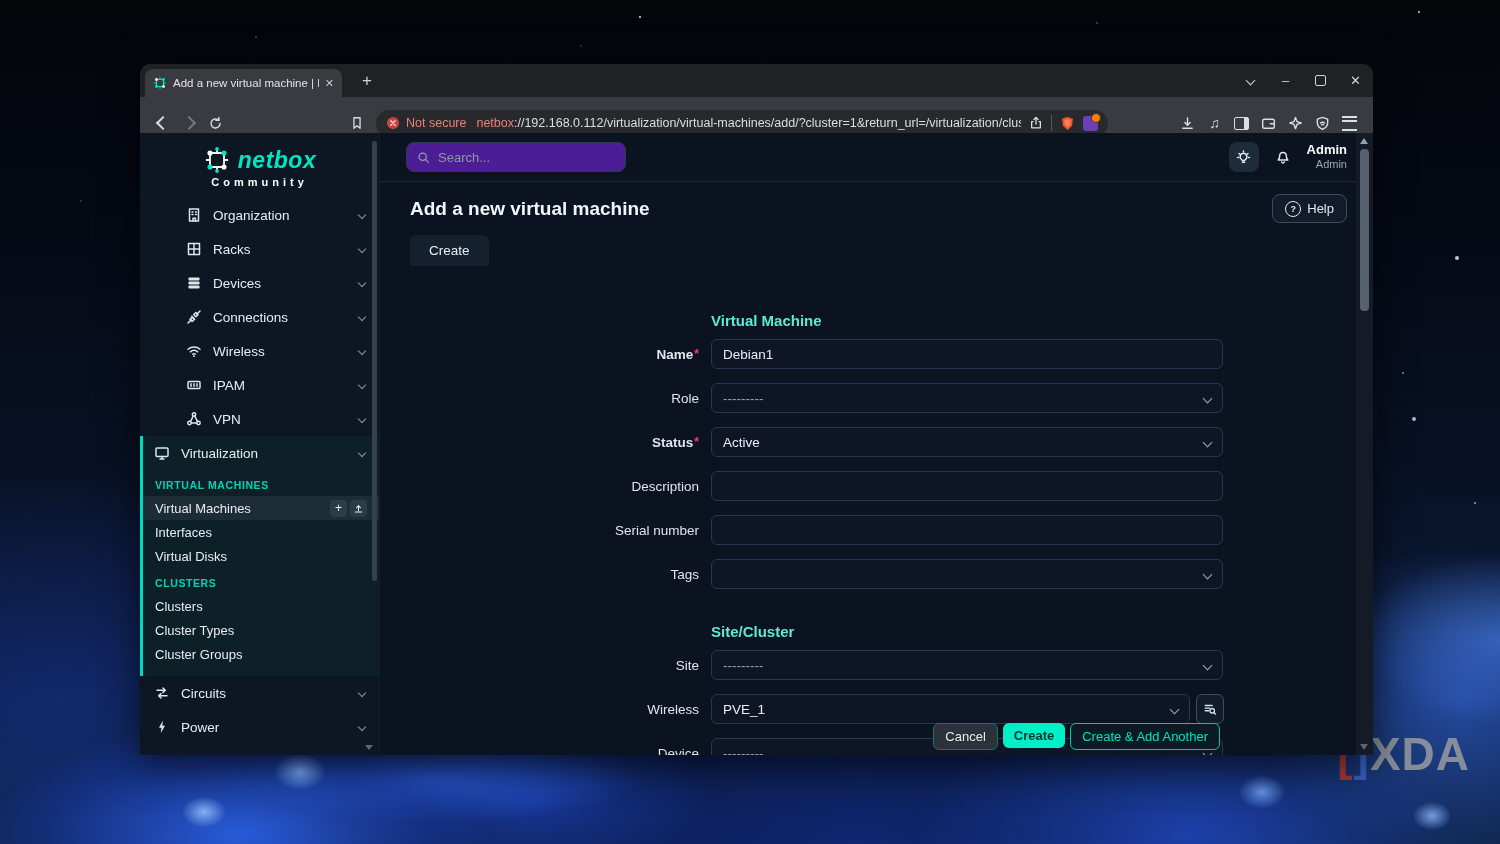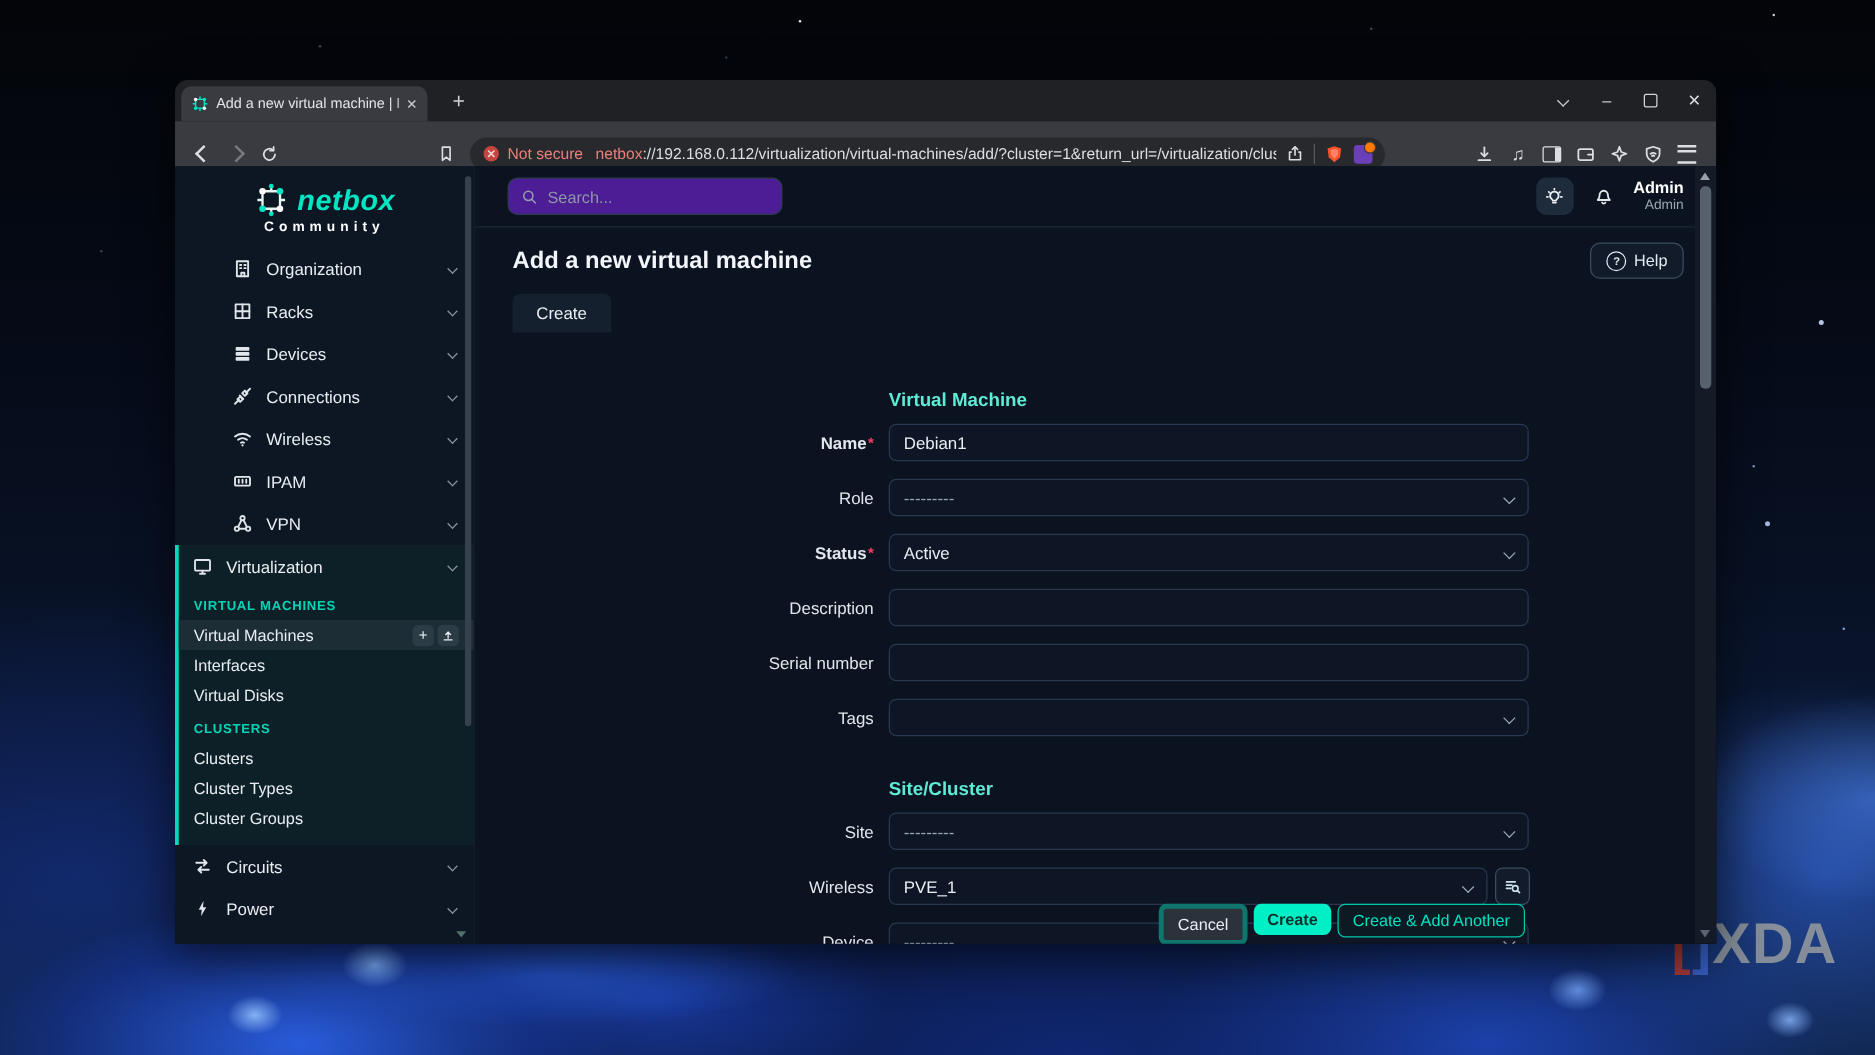--- a/index.html
+++ b/index.html
@@ -121,21 +121,21 @@
   .ast{color:#ff3d5f;font-size:12px;vertical-align:top;margin-left:1px;}
   .fctl{width:512px;height:30px;background:#0e1626;border:1px solid #283850;border-radius:6px;
         display:flex;align-items:center;padding:0 11px;box-sizing:border-box;font-size:13.5px;color:#e9eef3;}
   .dashes{color:#9aa5b1;}
   .fchev{margin-left:auto;color:#a0aab6;width:6px;height:6px;}
   .cluster-ctl{width:479px;}
   .browse-btn{width:28px;height:30px;margin-left:6px;border:1px solid #3c4c5e;background:#111b2a;
               border-radius:6px;display:flex;align-items:center;justify-content:center;color:#cfe2ea;box-sizing:border-box;}
   .actions{position:absolute;right:153px;top:590px;display:flex;gap:5px;z-index:5;}
   .btn{height:25px;border-radius:6px;padding:0 11px;display:flex;align-items:center;font-size:13px;}
-  .btn-cancel{background:#2b323c;border:4px solid #0f766e;color:#e8edf2;}
+  .btn-cancel{background:#2b323c;border:1px solid #0f766e;color:#e8edf2;}
   .btn-create{background:#00efc6;color:#06332c;font-weight:bold;}
   .btn-createadd{background:#0c1a24;border:1px solid #00c7a8;color:#00e2c0;}
   .main-scroll{position:absolute;right:0;top:0;bottom:0;width:17px;background:#141b26;z-index:6;}
   .ms-up{position:absolute;top:5px;left:4px;width:0;height:0;border-left:4px solid transparent;
          border-right:4px solid transparent;border-bottom:6px solid #97a1ad;}
   .ms-down{position:absolute;bottom:5px;left:4px;width:0;height:0;border-left:4px solid transparent;
          border-right:4px solid transparent;border-top:6px solid #5a6472;}
   .ms-thumb{position:absolute;top:16px;left:4px;width:9px;height:162px;background:#57606d;border-radius:4px;}
   .si{fill:none;stroke:currentColor;stroke-width:1.5;stroke-linecap:round;stroke-linejoin:round;}
 </style>

